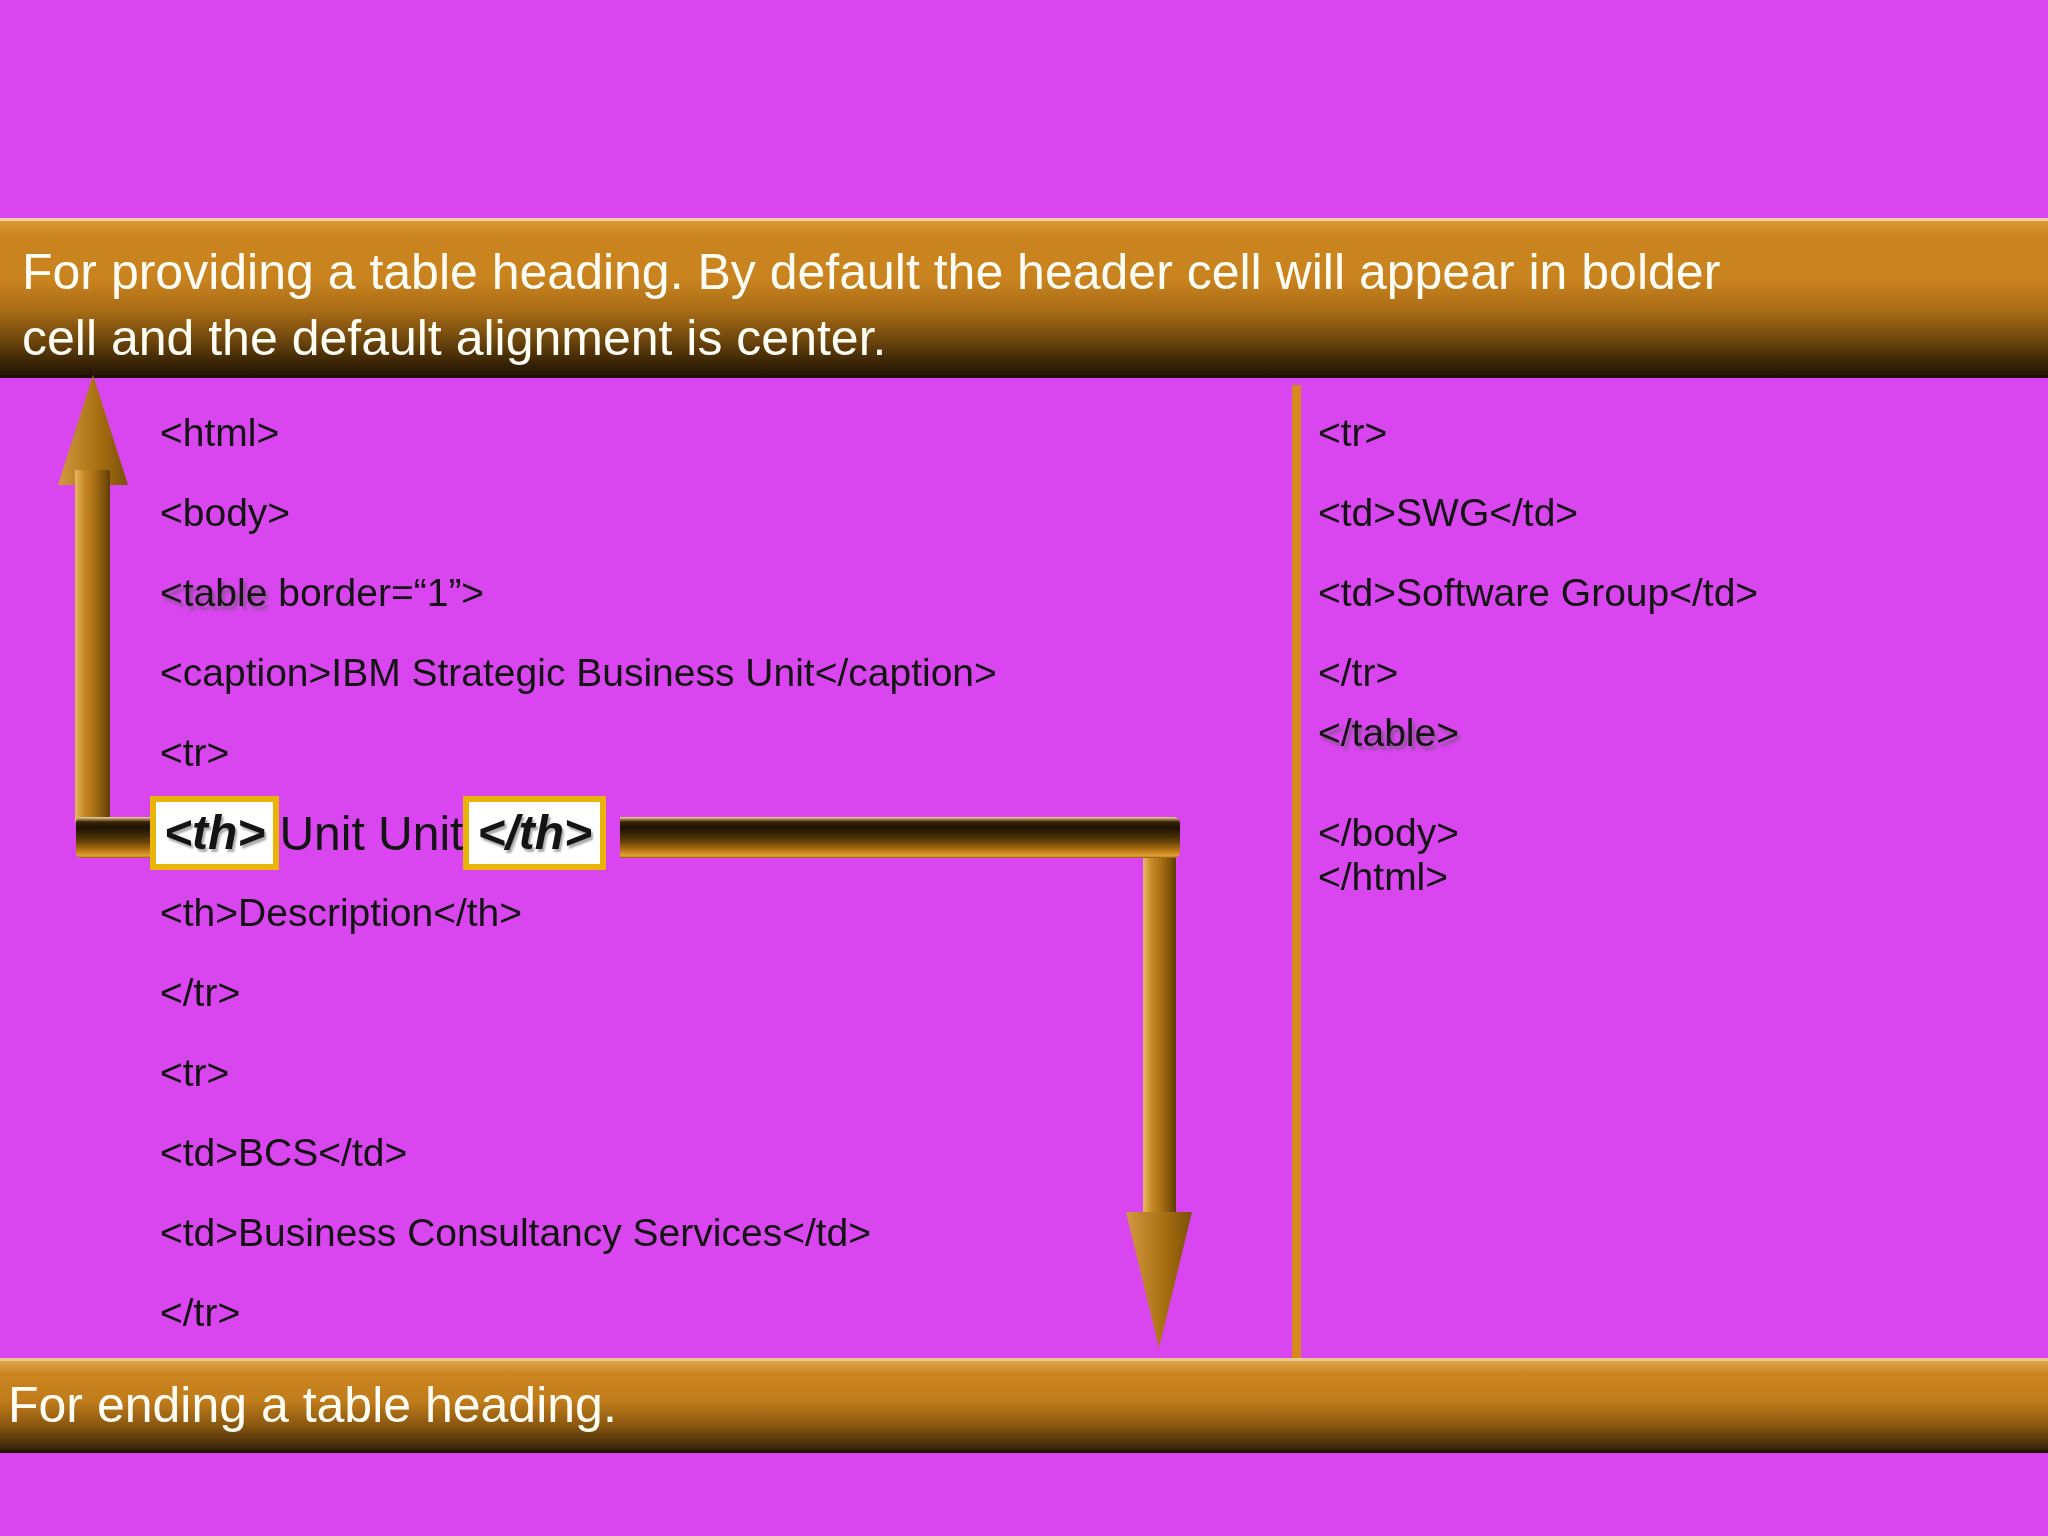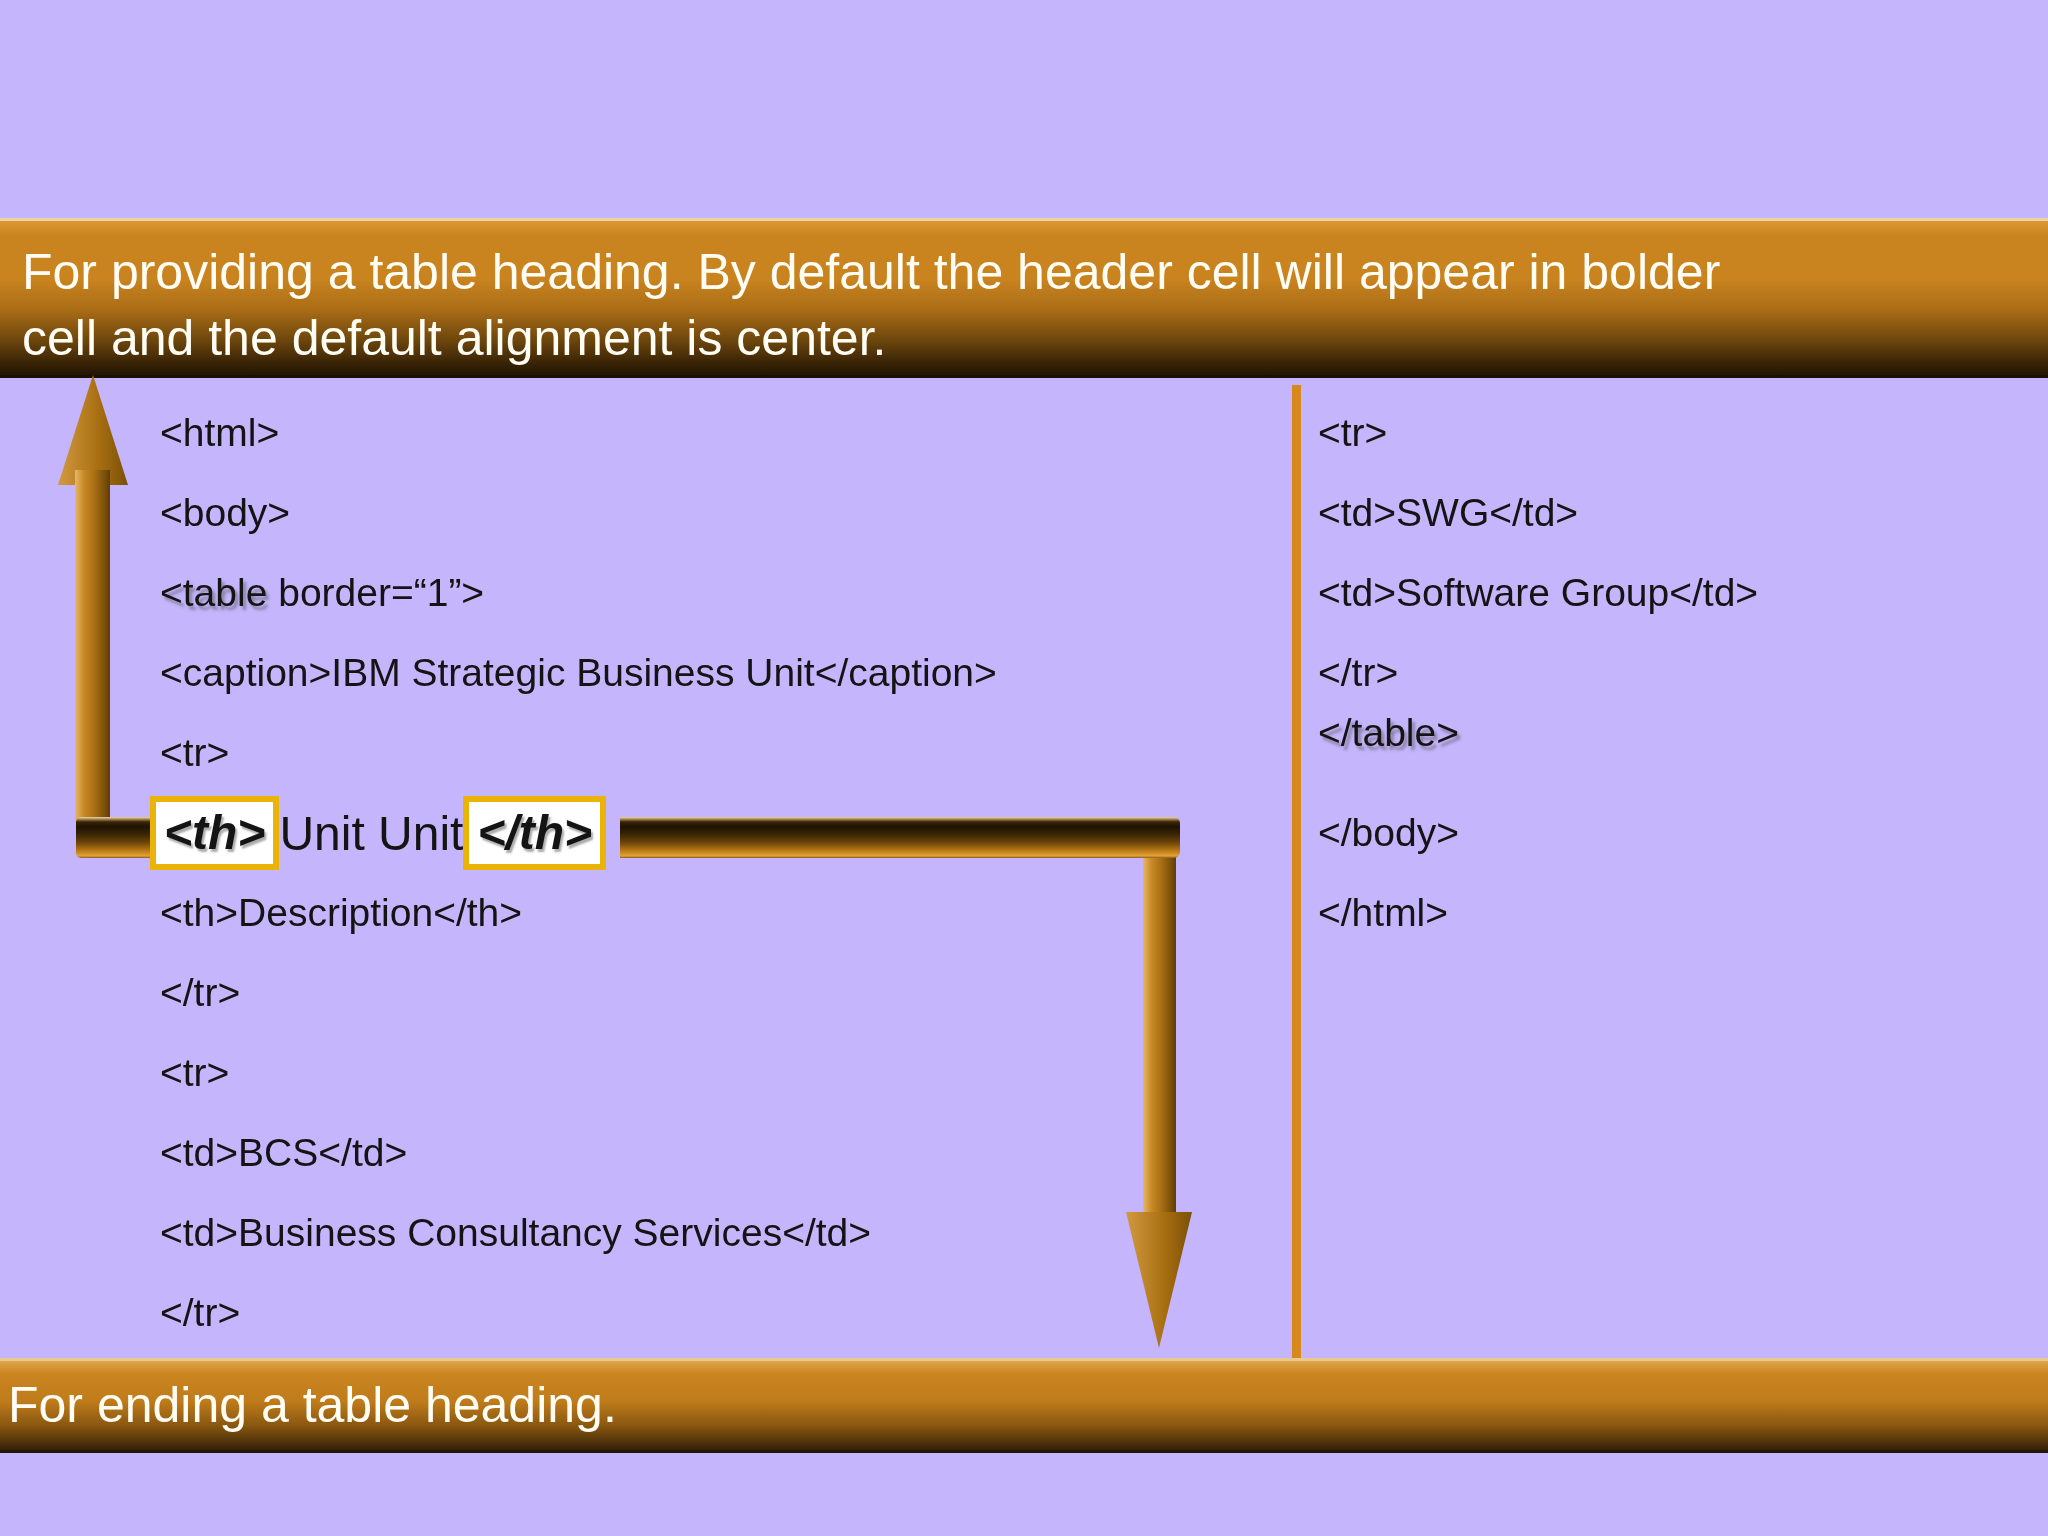--- a/index.html
+++ b/index.html
@@ -1,20 +1,20 @@
 <!DOCTYPE html>
 <html><head>
 <meta charset="utf-8">
 <style>
   html, body { margin: 0; padding: 0; }
   .slide {
     position: relative;
     width: 2048px;
     height: 1536px;
-    background: #c4b5fd;
+    background: #d946ef;
     font-family: "Liberation Sans", sans-serif;
     overflow: hidden;
   }
 
   
   .banner {
     position: absolute;
     left: 0;
     width: 2048px;
     color: #fffdf4;
@@ -173,19 +173,19 @@
   <div class="code lcol" style="top:1113px">&lt;td&gt;BCS&lt;/td&gt;</div>
   <div class="code lcol" style="top:1193px">&lt;td&gt;Business Consultancy Services&lt;/td&gt;</div>
   <div class="code lcol" style="top:1273px">&lt;/tr&gt;</div>
 
   <div class="code rcol" style="top:393px">&lt;tr&gt;</div>
   <div class="code rcol" style="top:473px">&lt;td&gt;SWG&lt;/td&gt;</div>
   <div class="code rcol" style="top:553px">&lt;td&gt;Software Group&lt;/td&gt;</div>
   <div class="code rcol" style="top:633px">&lt;/tr&gt;</div>
   <div class="code rcol tok-shadow" style="top:693px">&lt;/table&gt;</div>
   <div class="code rcol" style="top:793px">&lt;/body&gt;</div>
-  <div class="code rcol" style="top:873px">&lt;/html&gt;</div>
+  <div class="code rcol" style="top:837px">&lt;/html&gt;</div>
 
   <div class="banner bottom">
     <div class="banner-line">For ending a table heading.</div>
   </div>
 
 </div>
 
 </body></html>

